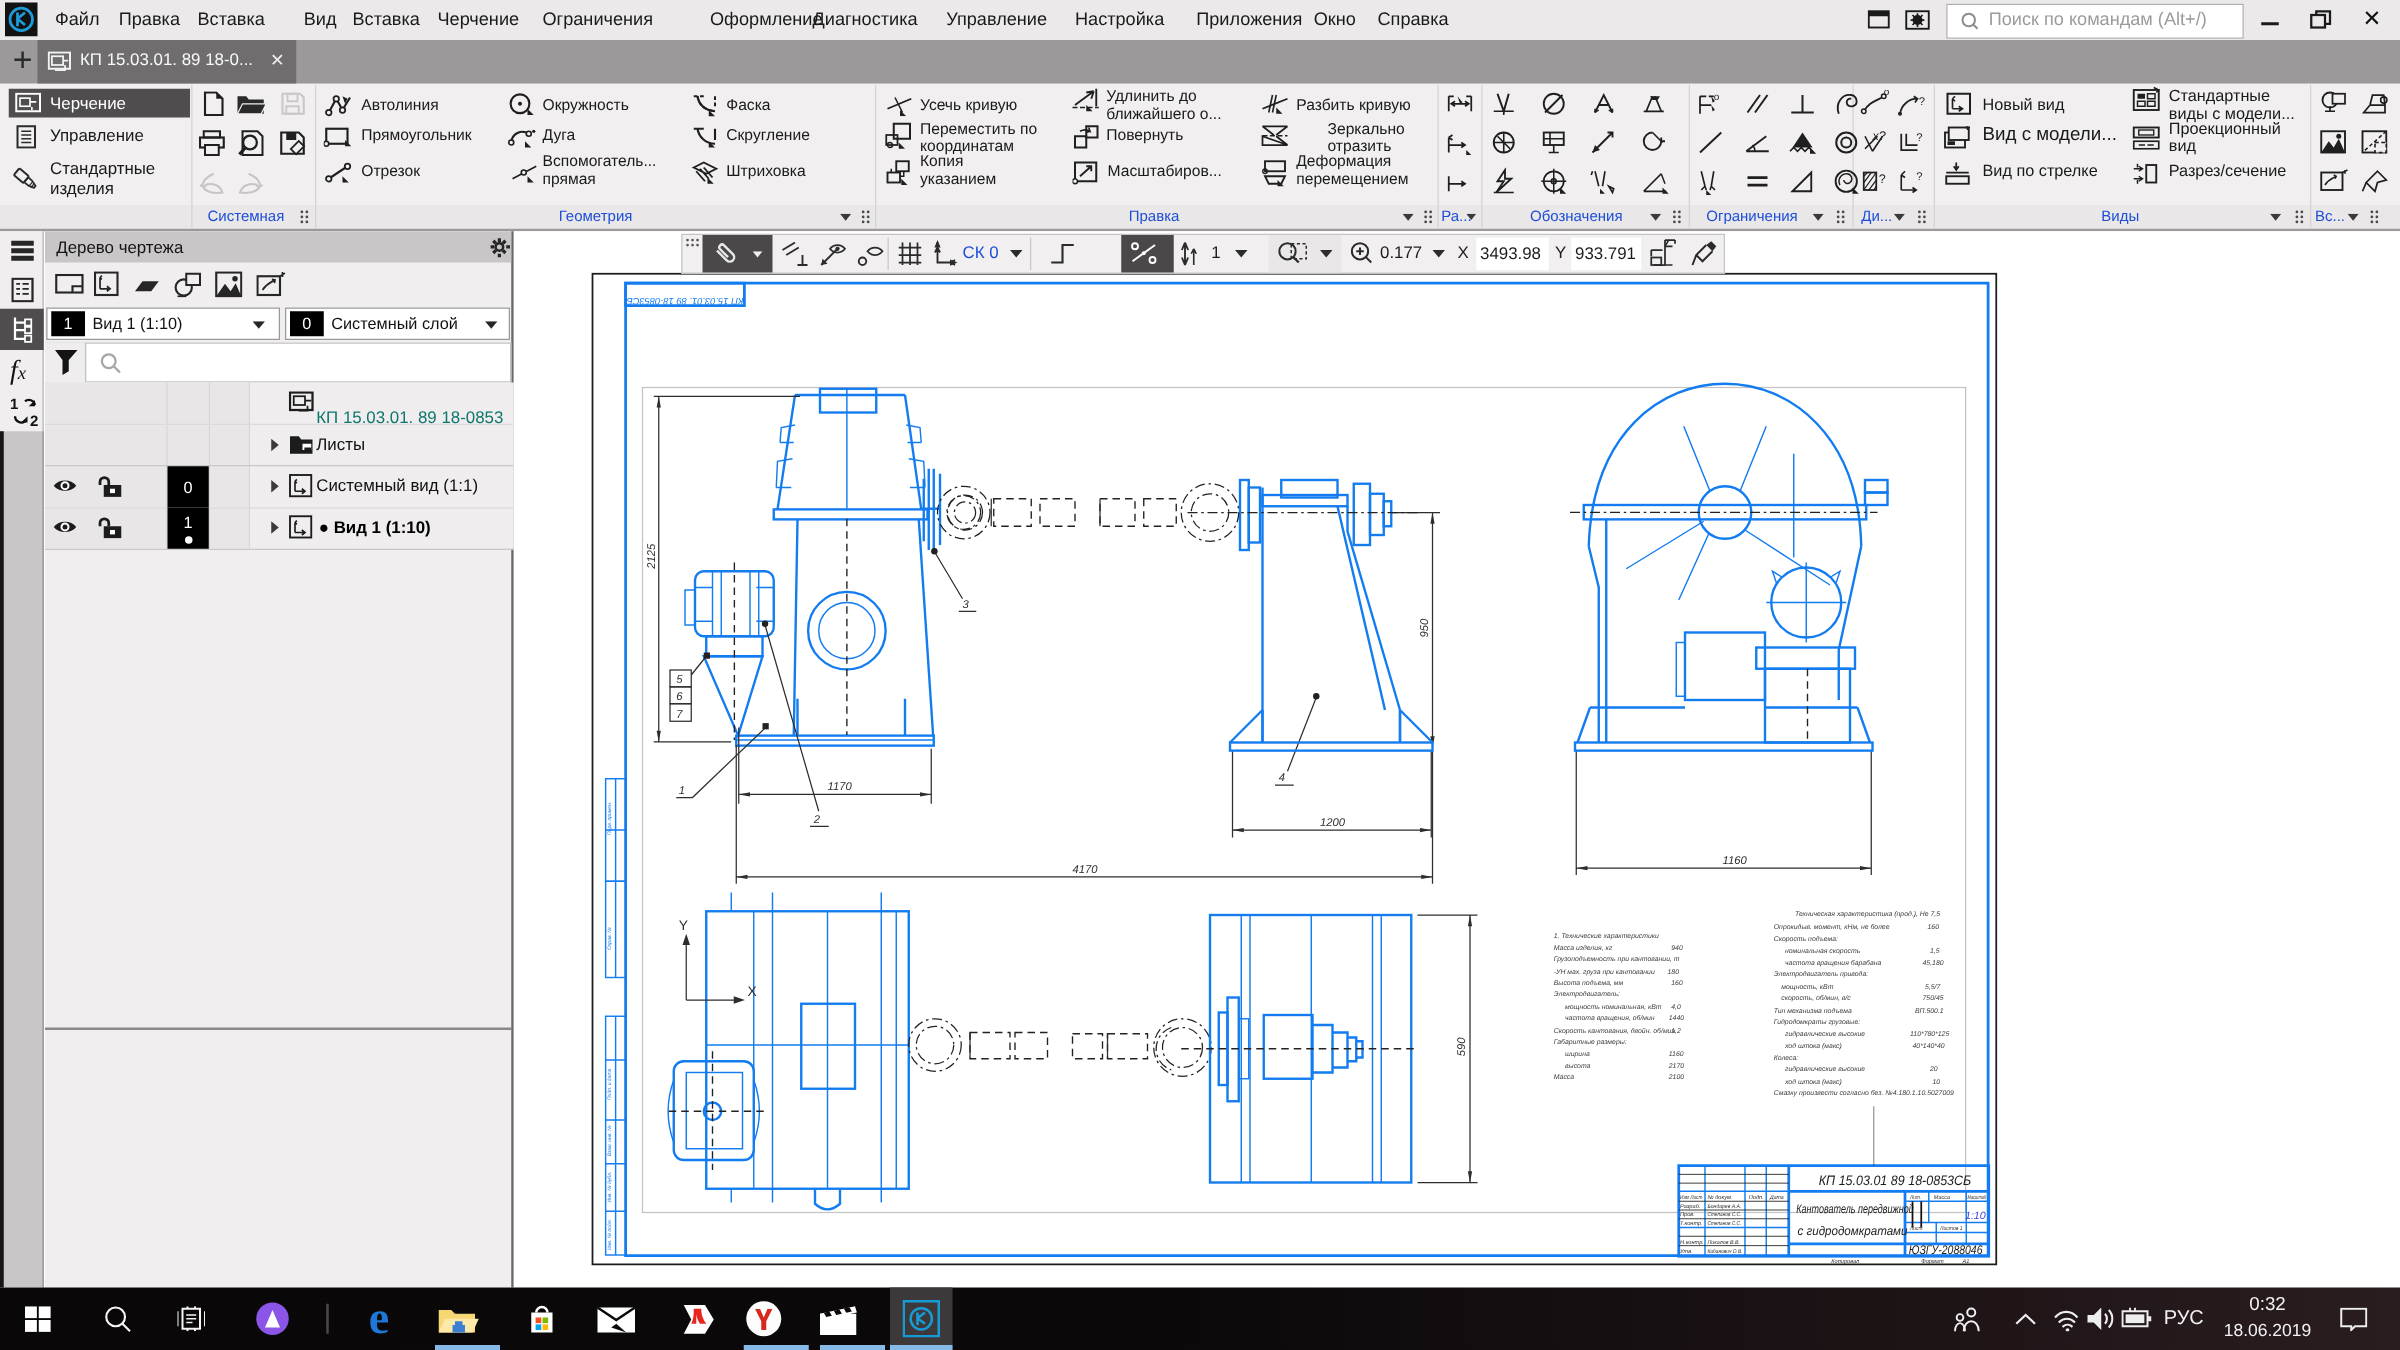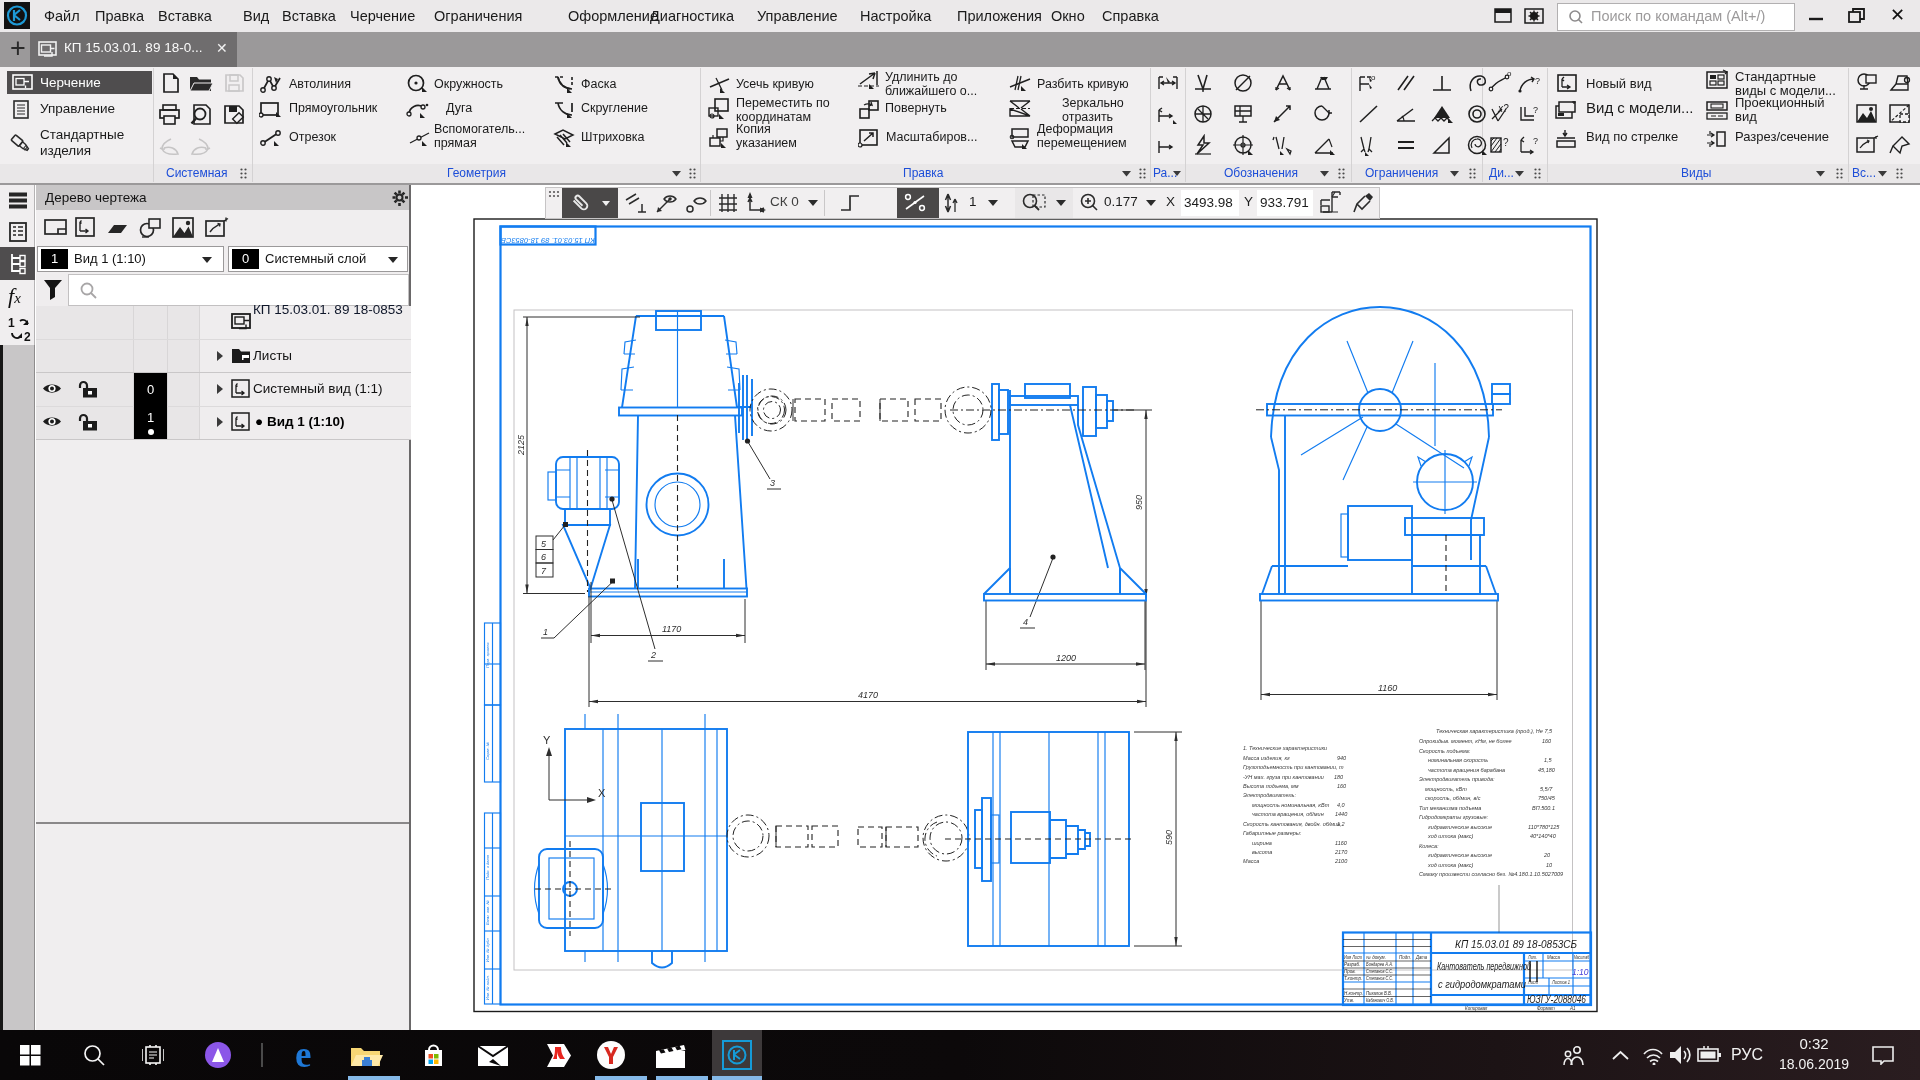--- a/index.html
+++ b/index.html
@@ -175,21 +175,21 @@
     <path d="M16 13 l5 5 h-5z" fill="#1f1f1f"></path>
   </svg>
 <div class="ritem" style="left:434px;top:77px;">Окружность</div>
 <svg class="ic" style="left:406px;top:101px;" width="24" height="18">
     <path d="M3 13 a9 9 0 0 1 14-7" fill="none" stroke="#1f1f1f" stroke-width="1.7"></path>
     <circle cx="3" cy="13" r="2" fill="#f1eff0" stroke="#1f1f1f" stroke-width="1.3"></circle>
     <circle cx="17" cy="6" r="2" fill="#f1eff0" stroke="#1f1f1f" stroke-width="1.3"></circle>
     <circle cx="21" cy="4" r="1.3" fill="#1f1f1f"></circle>
     <path d="M14 12 l5 5 h-5z" fill="#1f1f1f"></path>
   </svg>
-<div class="ritem" style="left:446px;top:101px;">Дуга</div>
+<div class="ritem" style="left:434px;top:101px;">Дуга</div>
 <svg class="ic" style="left:408px;top:128px;" width="24" height="20">
     <path d="M2 15 L21 5" stroke="#1f1f1f" stroke-width="1.3"></path>
     <circle cx="11" cy="10" r="2" fill="#f1eff0" stroke="#1f1f1f" stroke-width="1.3"></circle>
     <path d="M14 13 l5 5 h-5z" fill="#1f1f1f"></path>
   </svg>
 <div class="ritem" style="left:434px;top:122px;">Вспомогатель...<br>прямая</div>
 <svg class="ic" style="left:553px;top:74px;" width="24" height="20">
     <path d="M2 3 h8 M5 3 c1 6 5 11 14 12 M19 3 v8" fill="none" stroke="#1f1f1f" stroke-width="1.6" stroke-dasharray="3 2"></path>
     <path d="M5 3 c1 6 5 11 14 12" fill="none" stroke="#1f1f1f" stroke-width="1.7"></path>
     <path d="M14 14 l5 5 h-5z" fill="#1f1f1f"></path>
@@ -681,21 +681,21 @@
 <div class="abs" style="left:36px;top:339px;width:375px;height:1px;background:#dcdadb;"></div>
 <div class="abs" style="left:36px;top:372px;width:375px;height:1px;background:#c9c7c8;"></div>
 <div class="abs" style="left:36px;top:406px;width:375px;height:1px;background:#dcdadb;"></div>
 <div class="abs" style="left:36px;top:439px;width:375px;height:1px;background:#c9c7c8;"></div>
 
 <svg class="ic" style="left:231px;top:313px;" width="21" height="18">
     <rect x="1" y="1" width="18" height="14" fill="none" stroke="#1c1c1c" stroke-width="1.8"></rect>
     <rect x="4" y="4" width="9" height="7" fill="none" stroke="#1c1c1c" stroke-width="1.4"></rect>
     <path d="M13 7.5 h5 M15 11.5 v4 h-7" stroke="#1c1c1c" stroke-width="1.4" fill="none"></path>
   </svg>
-<div class="abs" style="left:253px;top:302px;font-size:13.5px;color:#0f172a;">КП 15.03.01. 89 18-0853</div>
+<div class="abs" style="left:253px;top:326px;font-size:13.5px;color:#0f766e;">КП 15.03.01. 89 18-0853</div>
 
 <svg class="ic" style="left:216px;top:351px;" width="8" height="11">
     <path d="M1 0 l6 5 -6 5z" fill="#3a3a3a"></path>
   </svg>
 <svg class="ic" style="left:231px;top:347px;" width="21" height="18">
     <path d="M1 16 V2 h7 l2 2.5 h9 V16z" fill="#1c1c1c"></path>
     <rect x="11" y="8" width="7" height="5" fill="#fff"></rect>
     <rect x="12.5" y="11" width="5.5" height="2" fill="#1c1c1c"></rect>
   </svg>
 <div class="abs" style="left:253px;top:348px;font-size:13.5px;color:#111;">Листы</div>
@@ -1121,21 +1121,21 @@
     <path d="M6 4 C9 0 15 0 18 4 C15 8 9 8 6 4z" fill="none" stroke="#2b2b2b" stroke-width="1.4" transform="translate(4 6)"></path>
   </svg>
 <div class="abs" style="left:710px;top:190px;width:1px;height:26px;background:#c9c7c8;"></div>
 <svg class="ic" style="left:717px;top:192px;" width="24" height="22">
     <path d="M5 2 v18 M11 2 v18 M17 2 v18 M2 6 h18 M2 12 h18 M2 18 h18" stroke="#2b2b2b" stroke-width="1.4"></path>
   </svg>
 <svg class="ic" style="left:744px;top:190px;" width="24" height="26">
     <path d="M6 4 V20 H20 M6 8 l-2 4 M6 8 l2 4 M16 20 l4-2 M16 20 l4 2" fill="none" stroke="#2b2b2b" stroke-width="1.5"></path>
     <path d="M6 2 l-2.5 6 h5z M22 20 l-6 -2.5 v5z" fill="#2b2b2b"></path>
   </svg>
-<div class="abs" style="left:770px;top:194px;font-size:13.5px;color:#404040;">СК 0</div>
+<div class="abs" style="left:770px;top:194px;font-size:13.5px;color:#1d4ed8;">СК 0</div>
 <svg class="ic" style="left:808px;top:200px;" width="11" height="7">
     <path d="M0 0 h10 l-5 6z" fill="#2b2b2b"></path>
   </svg>
 <div class="abs" style="left:824px;top:190px;width:1px;height:26px;background:#c9c7c8;"></div>
 <svg class="ic" style="left:838px;top:192px;" width="24" height="22">
     <path d="M3 18 H12 V4 H21" fill="none" stroke="#2b2b2b" stroke-width="1.7"></path>
   </svg>
 <div class="abs" style="left:897px;top:188px;width:42px;height:30px;background:#4a4848;">
   <svg width="26" height="24" style="position:absolute;left:6px;top:3px;">
       <path d="M3 18 L21 5" stroke="#fff" stroke-width="1.6"></path>

